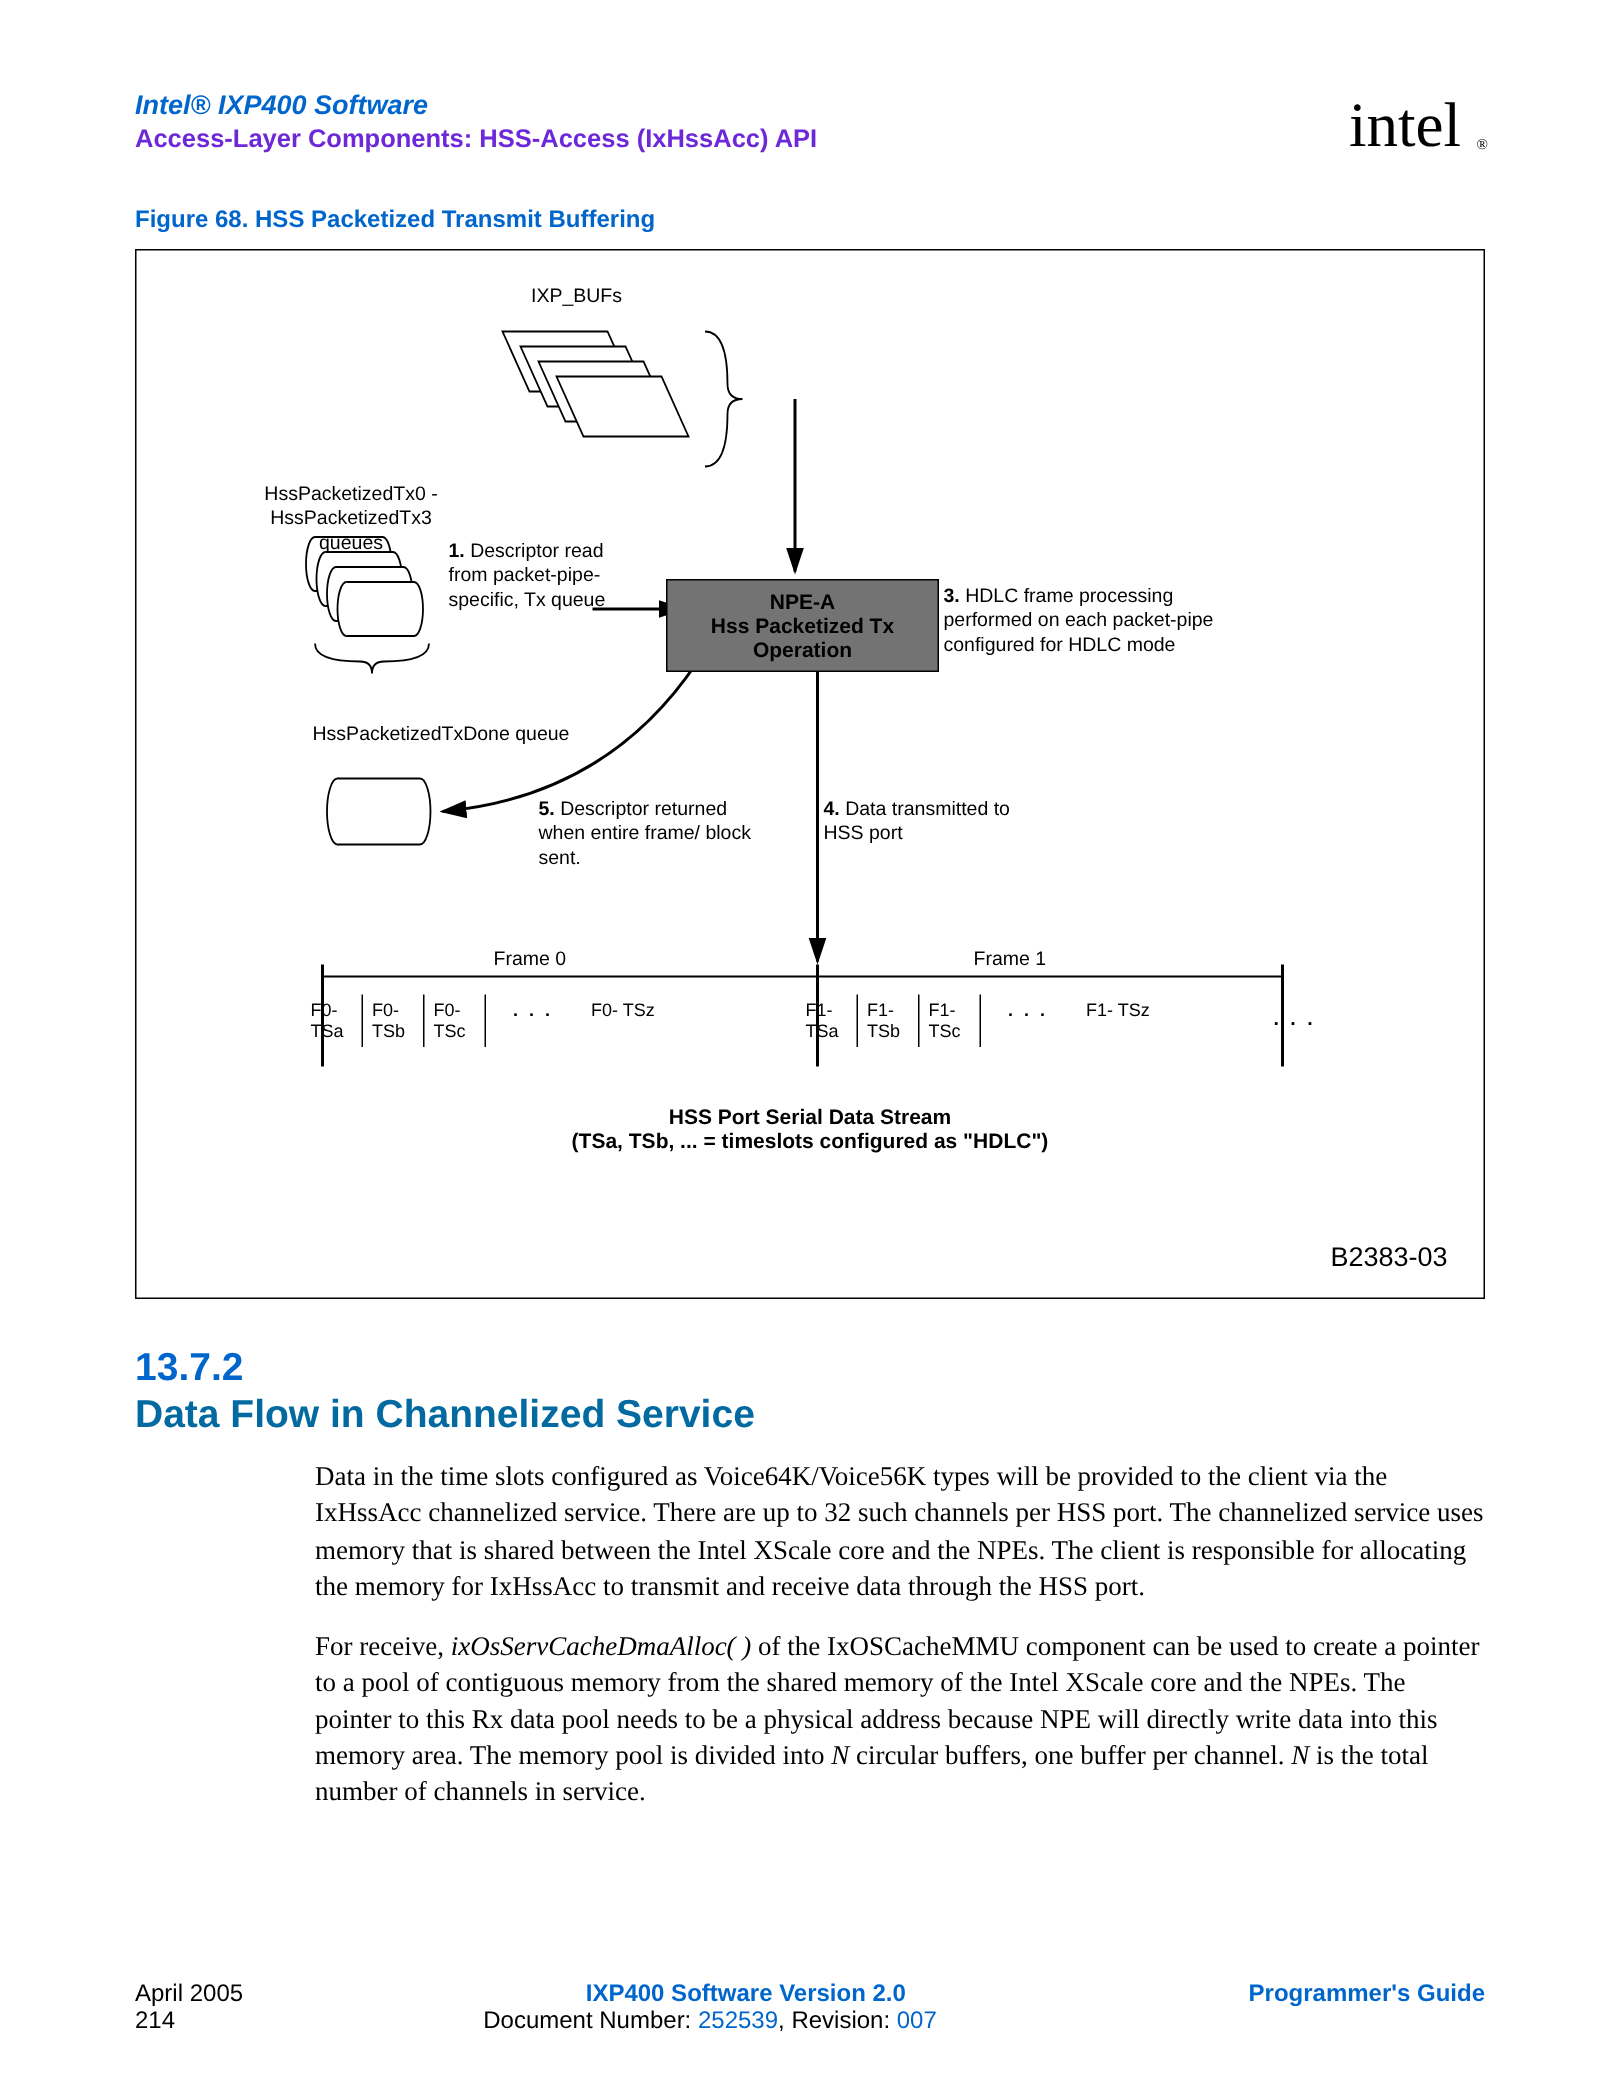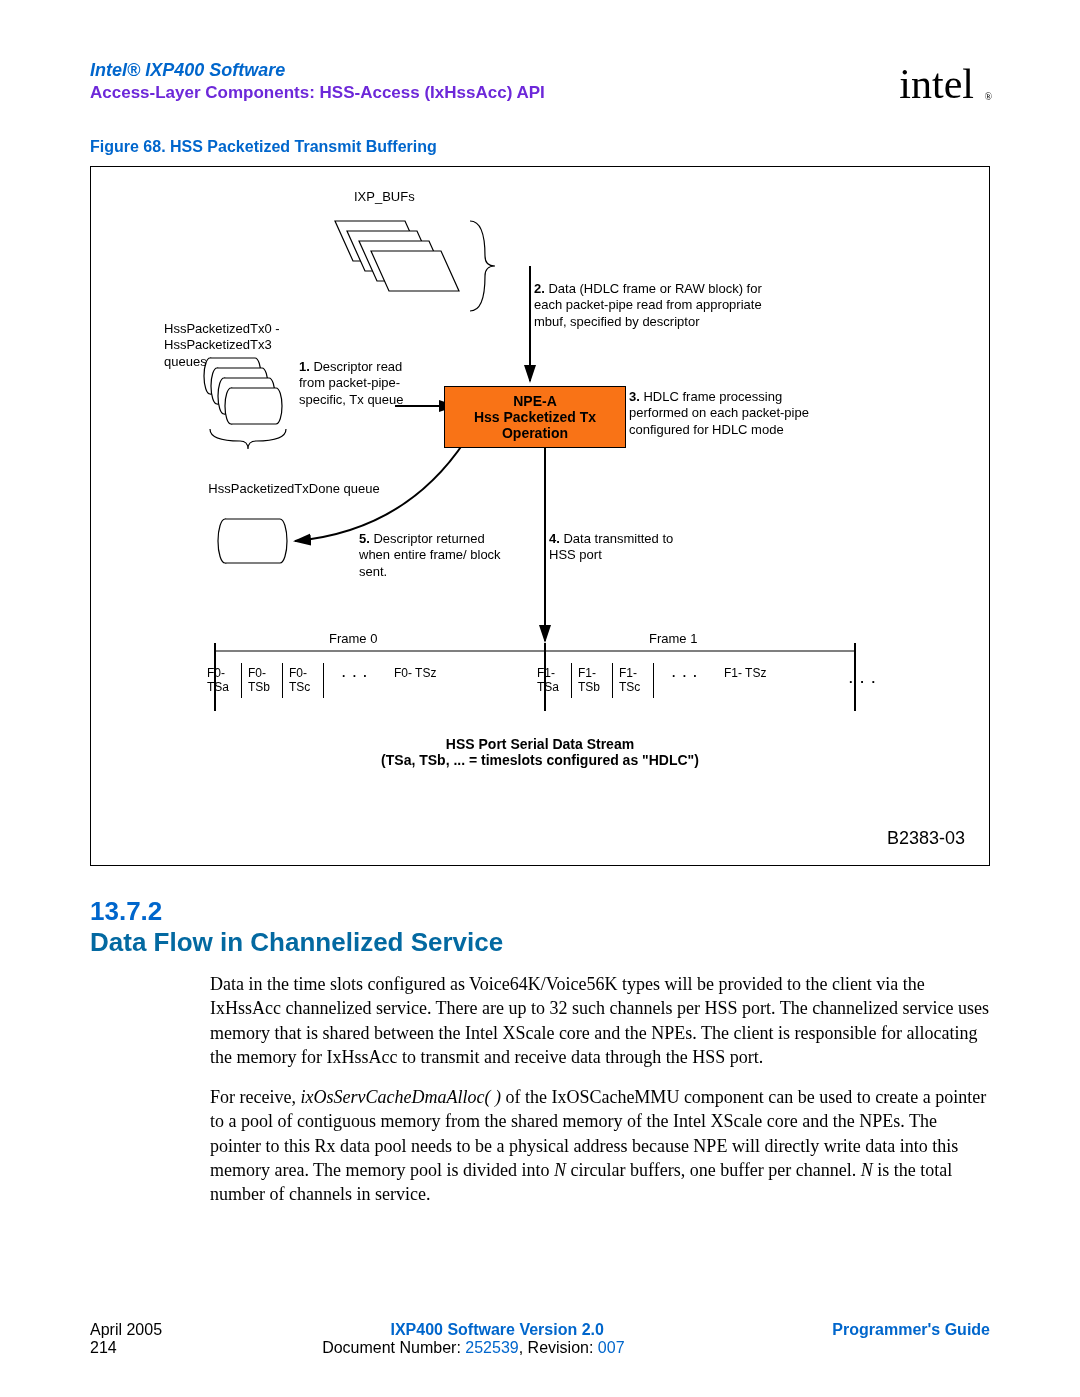--- a/index.html
+++ b/index.html
@@ -78,21 +78,21 @@
     line-height: 1.25;
   }
   .numb { font-weight: bold; }
   .npe-box {
     position: absolute;
     border: 1.5px solid #000;
     text-align: center;
     font-size: 14px;
     font-weight: bold;
     padding: 6px 10px;
-    background: #f97316;
+    background: #737373;
   }
   .stream-caption {
     position: absolute;
     font-weight: bold;
     font-size: 14px;
     text-align: center;
     width: 100%;
   }
   .figid {
     position: absolute;
@@ -221,35 +221,32 @@
         <line x1="90" y1="470" x2="420" y2="470" stroke="#000" stroke-width="1.2"></line>
         <line x1="420" y1="470" x2="730" y2="470" stroke="#000" stroke-width="1.2"></line>
 
         <line x1="90" y1="462" x2="90" y2="530" stroke="#000" stroke-width="2"></line>
         <line x1="420" y1="462" x2="420" y2="530" stroke="#000" stroke-width="2"></line>
         <line x1="730" y1="462" x2="730" y2="530" stroke="#000" stroke-width="2"></line>
       </svg>
 
       <div class="dlabel" style="left:245px;top:8px">IXP_BUFs</div>
 
-      <div class="dlabel" style="left:55px;top:140px;width:140px;text-align:left">HssPacketizedTx0 - HssPacketizedTx3 queues</div>
+      <div class="dlabel" style="left:55px;top:140px;width:140px;text-align:center">HssPacketizedTx0 - HssPacketizedTx3 queues</div>
 
       <div class="dlabel" style="left:190px;top:178px;width:120px">
         <span class="numb">1.</span><span> Descriptor read from packet-pipe-specific, Tx queue</span>
       </div>
 
       <div class="npe-box" style="left:335px;top:205px;width:160px">
         <div>NPE-A</div>
         <div>Hss Packetized Tx</div>
         <div>Operation</div>
       </div>
 
-      <div class="dlabel" style="left:425px;top:100px;width:230px">
-        <span class="numb">2.</span><span> Data (HDLC frame or RAW block) for each packet-pipe read from appropriate mbuf, specified by descriptor</span>
-      </div>
 
       <div class="dlabel" style="left:520px;top:208px;width:200px">
         <span class="numb">3.</span><span> HDLC frame processing performed on each packet-pipe configured for HDLC mode</span>
       </div>
 
       <div class="dlabel" style="left:95px;top:300px;width:180px;text-align:center">HssPacketizedTxDone queue</div>
 
       <div class="dlabel" style="left:250px;top:350px;width:160px">
         <span class="numb">5.</span><span> Descriptor returned when entire frame/ block sent.</span>
       </div>

